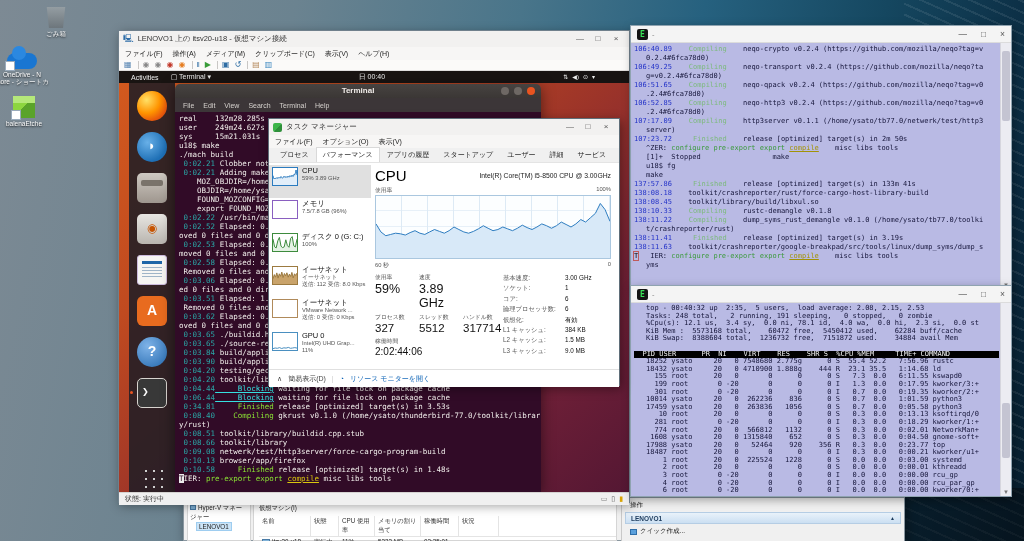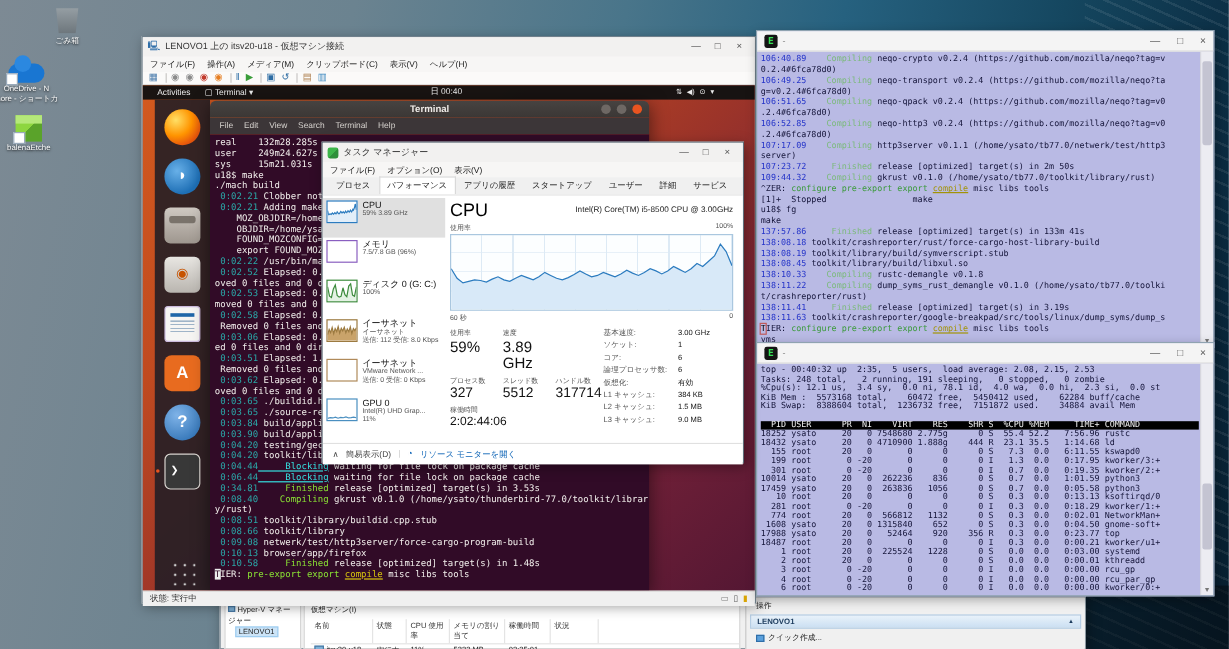--- a/index.html
+++ b/index.html
@@ -123,21 +123,21 @@
   
   .mwin{position:absolute;background:#b9bae4;border:1px solid #8fa3b0;box-shadow:2px 3px 9px rgba(0,0,0,.35);}
   .mtbar{height:17px;background:#f4f4f4;border-bottom:1px solid #dcdcdc;display:flex;align-items:center;padding:0 6px;}
   .eicon{width:11px;height:11px;background:#141414;color:#37e056;font:bold 8px/11px "DejaVu Sans Mono",monospace;
     text-align:center;border-radius:2px;}
   .mtitle{font-size:7.5px;color:#888;margin-left:4px;}
   .mwbtns{margin-left:auto;display:flex;gap:14px;font-size:8.5px;color:#555;}
   .mbody{position:relative;padding:2px 12px 0 3px;overflow:hidden;}
   .mbody .tl{font:7px/9px "DejaVu Sans Mono",monospace;white-space:pre;}
   #rt2 .tl{line-height:7.6px;}
-  .m-k{color:#15153a;} .m-b{color:#2433c8;} .m-g{color:#7cba7c;} .m-gr{color:#3b9a3b;}
+  .m-k{color:#15153a;margin-left:12px;} .m-b{color:#2433c8;} .m-g{color:#7cba7c;} .m-gr{color:#3b9a3b;}
   .m-y{color:#a29307;text-decoration:underline;}
   .m-cur{outline:1px solid #c05b5b;}
   .m-hdr{background:#000;color:#f2f2f2;width:100%;}
   .mscroll{position:absolute;right:0;top:0;bottom:0;width:11px;background:#ececf2;border-left:1px solid #d6d6de;}
   .mthumb{position:absolute;left:1px;width:8px;background:#c4c4d2;border-radius:2px;}
   .marrow{position:absolute;left:2px;bottom:1px;font-size:6px;color:#777;}
   #rt1{left:630px;top:25px;width:382px;height:265px;z-index:4;}
   #rt1 .mbody{height:246px;}
   #rt2{left:630px;top:285px;width:382px;height:212px;z-index:5;}
   #rt2 .mbody{height:193px;}
@@ -558,28 +558,26 @@
         <div class="tl" data-name="terminal-line"><span class="m-k" data-name="terminal-text">0.2.4#6fca78d0)</span></div>
         <div class="tl" data-name="terminal-line"><span class="m-b" data-name="terminal-text">106:49.25</span><span class="m-g" data-name="terminal-text">    Compiling</span><span class="m-k" data-name="terminal-text"> neqo-transport v0.2.4 (https://github.com/mozilla/neqo?ta</span></div>
         <div class="tl" data-name="terminal-line"><span class="m-k" data-name="terminal-text">g=v0.2.4#6fca78d0)</span></div>
         <div class="tl" data-name="terminal-line"><span class="m-b" data-name="terminal-text">106:51.65</span><span class="m-g" data-name="terminal-text">    Compiling</span><span class="m-k" data-name="terminal-text"> neqo-qpack v0.2.4 (https://github.com/mozilla/neqo?tag=v0</span></div>
         <div class="tl" data-name="terminal-line"><span class="m-k" data-name="terminal-text">.2.4#6fca78d0)</span></div>
         <div class="tl" data-name="terminal-line"><span class="m-b" data-name="terminal-text">106:52.85</span><span class="m-g" data-name="terminal-text">    Compiling</span><span class="m-k" data-name="terminal-text"> neqo-http3 v0.2.4 (https://github.com/mozilla/neqo?tag=v0</span></div>
         <div class="tl" data-name="terminal-line"><span class="m-k" data-name="terminal-text">.2.4#6fca78d0)</span></div>
         <div class="tl" data-name="terminal-line"><span class="m-b" data-name="terminal-text">107:17.09</span><span class="m-g" data-name="terminal-text">    Compiling</span><span class="m-k" data-name="terminal-text"> http3server v0.1.1 (/home/ysato/tb77.0/netwerk/test/http3</span></div>
         <div class="tl" data-name="terminal-line"><span class="m-k" data-name="terminal-text">server)</span></div>
         <div class="tl" data-name="terminal-line"><span class="m-b" data-name="terminal-text">107:23.72</span><span class="m-g" data-name="terminal-text">     Finished</span><span class="m-k" data-name="terminal-text"> release [optimized] target(s) in 2m 50s</span></div>
-        <div class="tl" data-name="terminal-line"><span class="m-b" data-name="terminal-text">109:44.32</span><span class="m-g" data-name="terminal-text">    Compiling</span><span class="m-k" data-name="terminal-text"> gkrust v0.1.0 (/home/ysato/tb77.0/toolkit/library/rust)</span></div>
         <div class="tl" data-name="terminal-line"><span class="m-k" data-name="terminal-text">^ZER: </span><span class="m-gr" data-name="terminal-text">configure pre-export export </span><span class="m-y" data-name="terminal-text">compile</span><span class="m-k" data-name="terminal-text"> misc libs tools</span></div>
         <div class="tl" data-name="terminal-line"><span class="m-k" data-name="terminal-text">[1]+  Stopped                 make</span></div>
         <div class="tl" data-name="terminal-line"><span class="m-k" data-name="terminal-text">u18$ fg</span></div>
         <div class="tl" data-name="terminal-line"><span class="m-k" data-name="terminal-text">make</span></div>
         <div class="tl" data-name="terminal-line"><span class="m-b" data-name="terminal-text">137:57.86</span><span class="m-g" data-name="terminal-text">     Finished</span><span class="m-k" data-name="terminal-text"> release [optimized] target(s) in 133m 41s</span></div>
         <div class="tl" data-name="terminal-line"><span class="m-b" data-name="terminal-text">138:08.18</span><span class="m-k" data-name="terminal-text"> toolkit/crashreporter/rust/force-cargo-host-library-build</span></div>
-        <div class="tl" data-name="terminal-line"><span class="m-b" data-name="terminal-text">138:08.19</span><span class="m-k" data-name="terminal-text"> toolkit/library/build/symverscript.stub</span></div>
         <div class="tl" data-name="terminal-line"><span class="m-b" data-name="terminal-text">138:08.45</span><span class="m-k" data-name="terminal-text"> toolkit/library/build/libxul.so</span></div>
         <div class="tl" data-name="terminal-line"><span class="m-b" data-name="terminal-text">138:10.33</span><span class="m-g" data-name="terminal-text">    Compiling</span><span class="m-k" data-name="terminal-text"> rustc-demangle v0.1.8</span></div>
         <div class="tl" data-name="terminal-line"><span class="m-b" data-name="terminal-text">138:11.22</span><span class="m-g" data-name="terminal-text">    Compiling</span><span class="m-k" data-name="terminal-text"> dump_syms_rust_demangle v0.1.0 (/home/ysato/tb77.0/toolki</span></div>
         <div class="tl" data-name="terminal-line"><span class="m-k" data-name="terminal-text">t/crashreporter/rust)</span></div>
         <div class="tl" data-name="terminal-line"><span class="m-b" data-name="terminal-text">138:11.41</span><span class="m-g" data-name="terminal-text">     Finished</span><span class="m-k" data-name="terminal-text"> release [optimized] target(s) in 3.19s</span></div>
         <div class="tl" data-name="terminal-line"><span class="m-b" data-name="terminal-text">138:11.63</span><span class="m-k" data-name="terminal-text"> toolkit/crashreporter/google-breakpad/src/tools/linux/dump_syms/dump_s</span></div>
         <div class="tl" data-name="terminal-line"><span class="m-cur" data-name="terminal-text">T</span><span class="m-k" data-name="terminal-text">IER: </span><span class="m-gr" data-name="terminal-text">configure pre-export export </span><span class="m-y" data-name="terminal-text">compile</span><span class="m-k" data-name="terminal-text"> misc libs tools</span></div>
         <div class="tl" data-name="terminal-line"><span class="m-k" data-name="terminal-text">yms</span></div>
       </div>
   </div>

